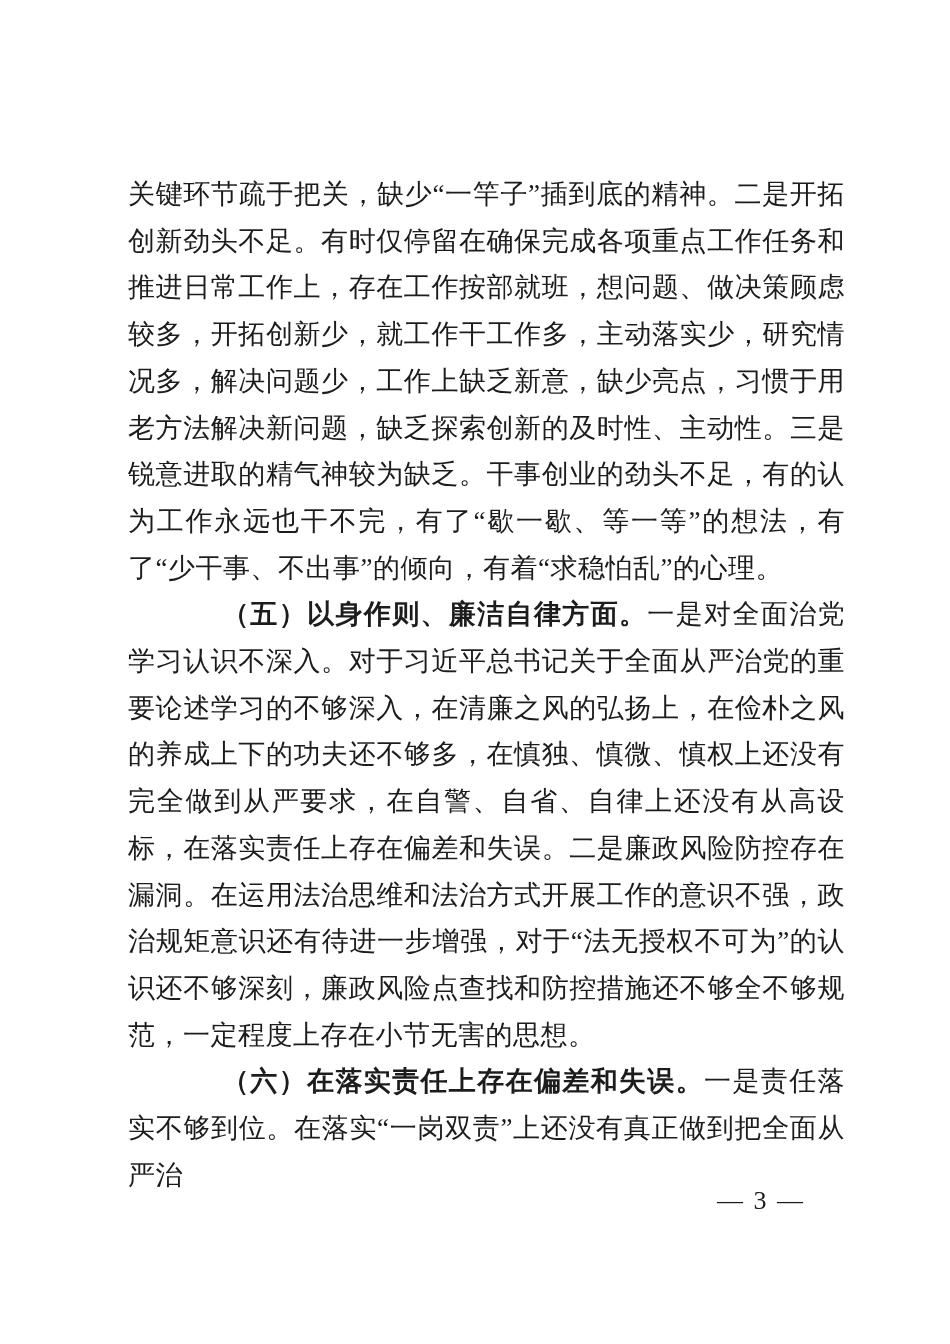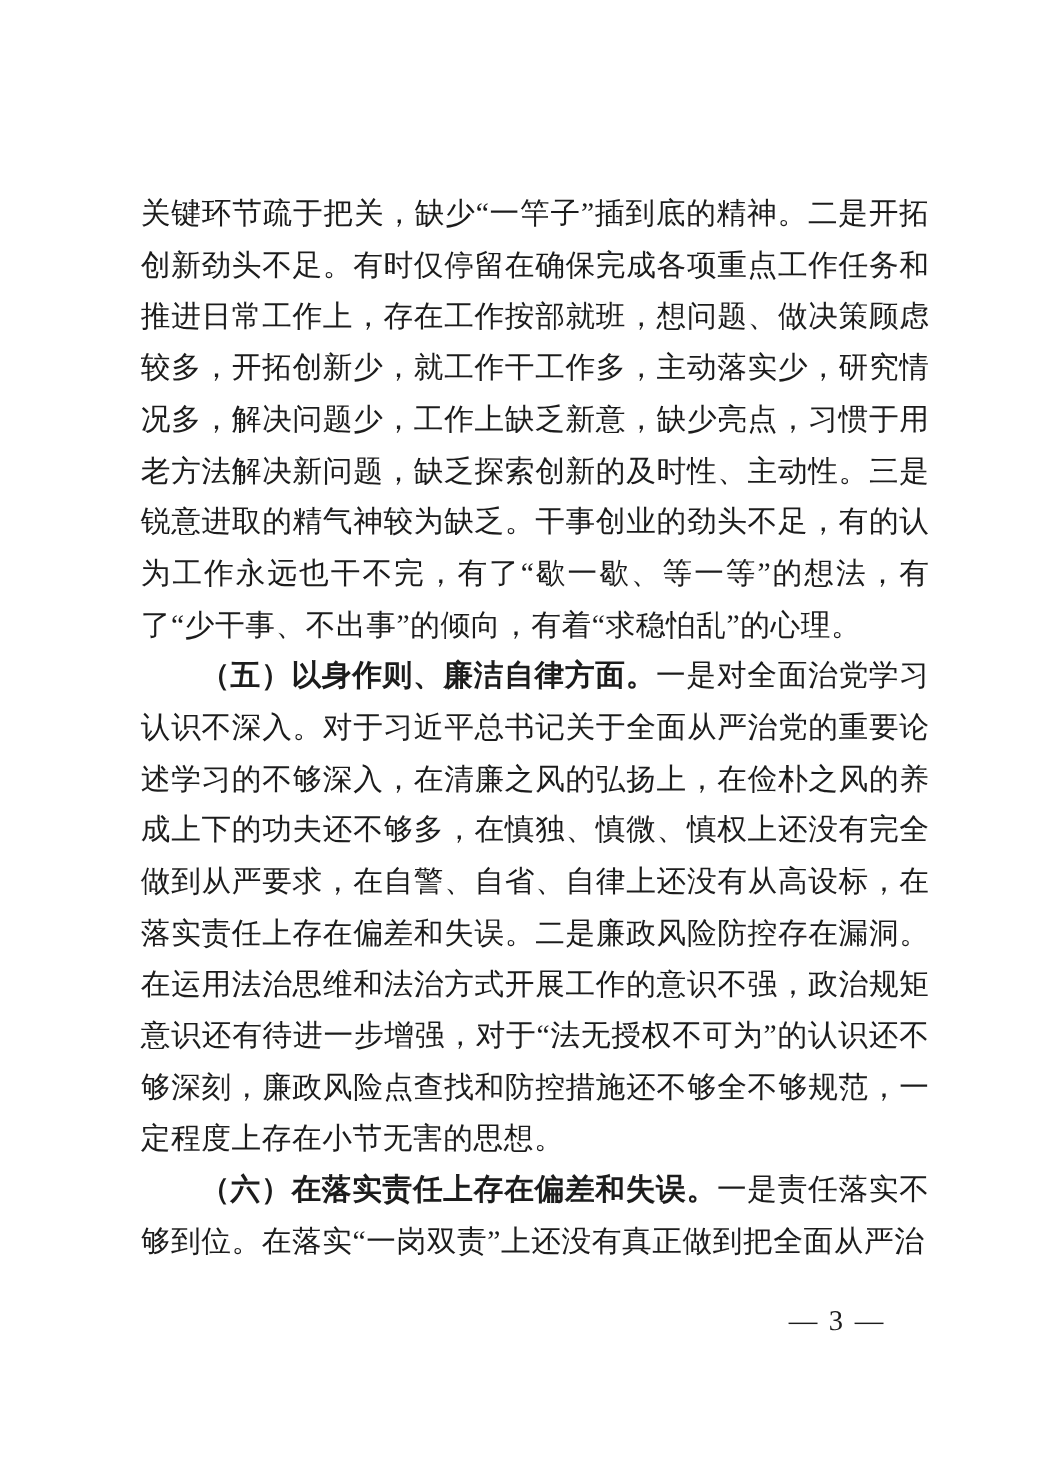--- a/index.html
+++ b/index.html
@@ -35,20 +35,21 @@
   }
   .doc-content p {
     margin: 0;
     padding: 0;
   }
   .doc-content p.indent {
     text-indent: 2em;
   }
   .seg-bold {
     font-weight: bold;
+    margin-left: 40px;
   }
   .page-footer {
     position: absolute;
     left: 128px;
     top: 1186px;
     width: 717px;
     text-align: right;
     padding-right: 40px;
     box-sizing: border-box;
     font-size: 26px;

